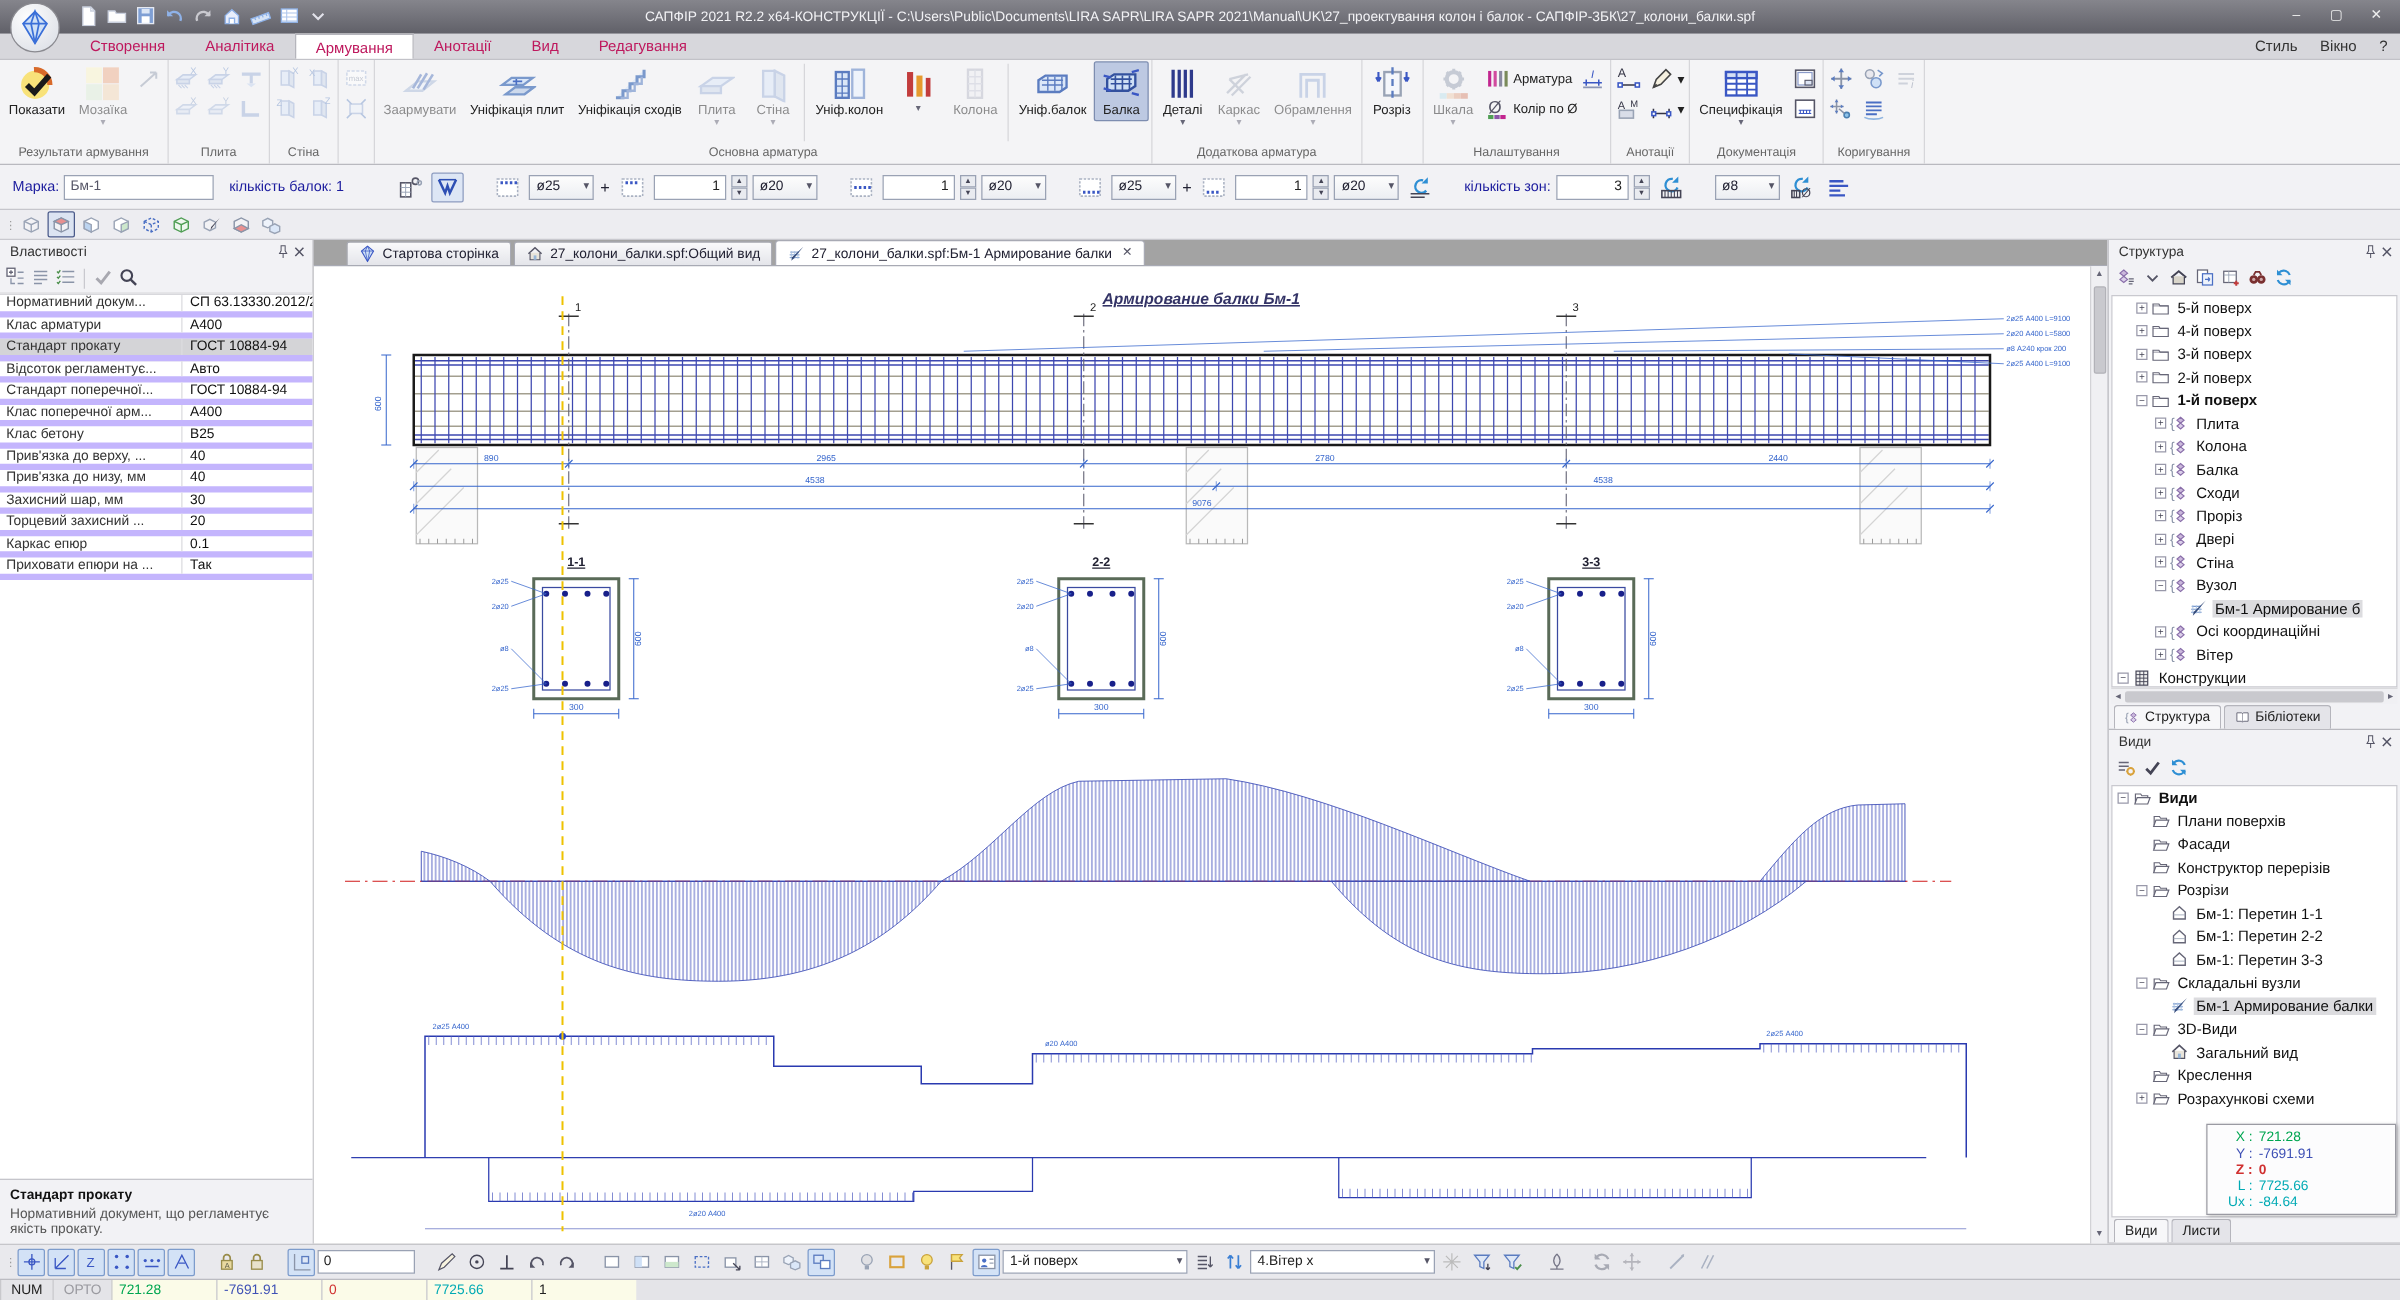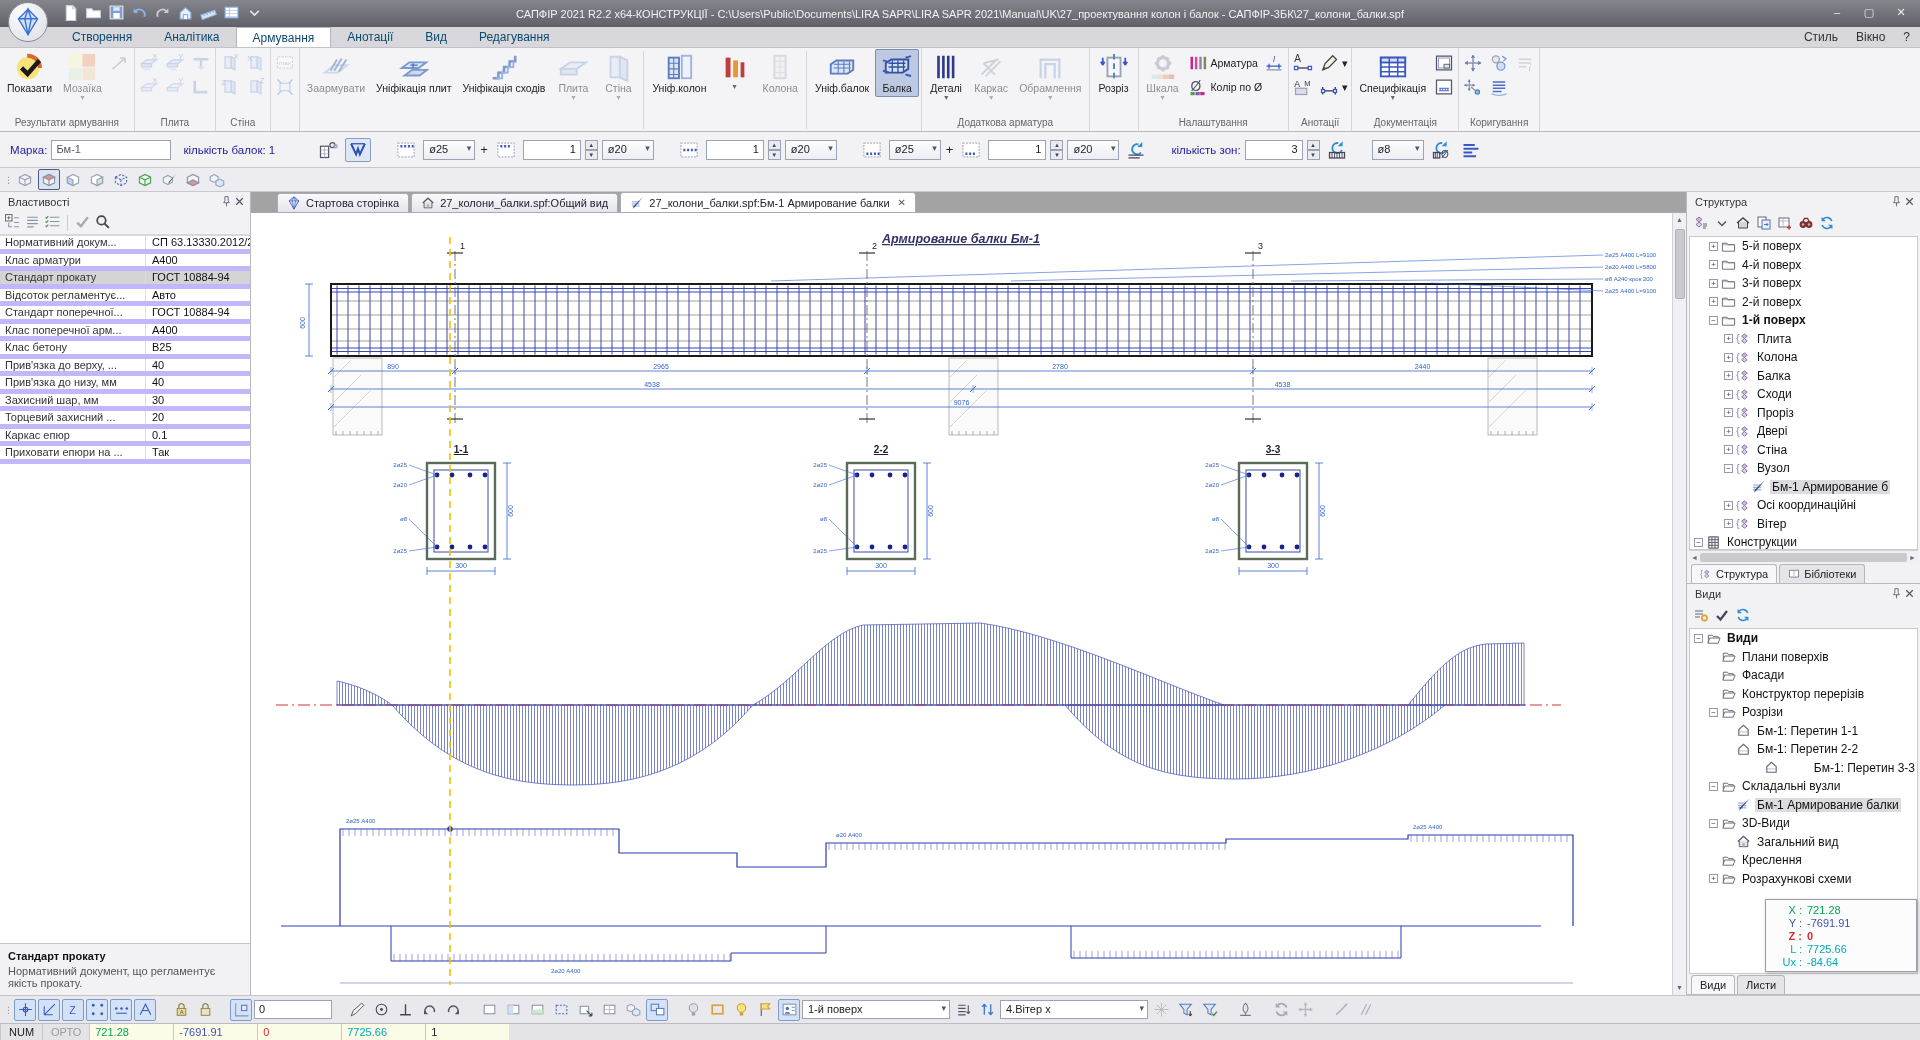--- a/index.html
+++ b/index.html
@@ -14,21 +14,21 @@
   .qat .ic{width:17px;height:17px}
   .win-title{position:absolute;left:50%;transform:translateX(-50%);color:#f2f2f5;font-size:11px;white-space:nowrap}
   .winbtns{position:absolute;right:4px;top:3px;display:flex;gap:2px}
   .winbtn{width:30px;height:19px;color:#eee;text-align:center;line-height:18px;font-size:11px}
   .logo{position:absolute;left:8px;top:2px;width:40px;height:40px;border-radius:50%;
     background:radial-gradient(circle at 35% 30%,#fdfdfd,#d8dce4);border:1px solid #8a8a90;z-index:30;
     display:flex;align-items:center;justify-content:center}
   
   .menubar{position:absolute;left:0;top:27px;width:1920px;height:21px;background:#d7d7dc;
     display:flex;align-items:stretch;padding-left:56px;border-bottom:1px solid #c2c2c8}
-  .mtab{padding:0 16px;line-height:21px;font-size:12px;color:#0c4a6e}
+  .mtab{padding:0 16px;line-height:21px;font-size:12px;color:#be185d}
   .mtab.active{background:#fff;border:1px solid #b5b5bc;border-bottom:none}
   .menu-right{position:absolute;right:10px;top:0;display:flex;gap:18px;line-height:21px;font-size:12px;color:#333}
   
   .ribbon{position:absolute;left:0;top:48px;width:1920px;height:84px;background:#f4f4f6;
     border-bottom:1px solid #b9b9bf;display:flex}
   .rgroup{display:flex;flex-direction:column;border-right:1px solid #d6d6da;padding:1px 2px 0 2px}
   .rbody{flex:1;display:flex;align-items:flex-start;gap:1px}
   .rlabel{height:16px;text-align:center;color:#666;font-size:10px;line-height:15px;white-space:nowrap;padding:0 6px}
   .rbtn{display:flex;flex-direction:column;align-items:center;width:auto;min-width:44px;
     padding:2px 4px;border:1px solid transparent;border-radius:2px}
@@ -501,20 +501,21 @@
           <span class="ic" style="width: 30px; height: 30px;">
             <svg viewBox="0 0 16 16">
               <path d="M2 6l3-2h9v5l-3 2H2z" fill="#cfe0f6" stroke="#33519e"></path>
               <path d="M3.5 6h9M3.5 8h9M5.5 4.5V11M8.5 4.5V11M11.5 4.5V11" stroke="#33519e" stroke-width=".7"></path>
               <path d="M.5 4.5l3 .8M.5 10l3 .8M12.5 3l3-.8M12.5 12l3 .8" stroke="#3a57c4"></path>
             </svg>
           </span>
           <div class="blbl">Балка</div>
         </div>
       </div>
+      <div class="rlabel">Основна арматура</div>
     </div>
     <div class="rgroup">
       <div class="rbody">
         <div class="rbtn">
           <span class="ic" style="width: 30px; height: 30px;">
             <svg viewBox="0 0 16 16">
               <path d="M4 2v12M6.6 2v12M9.2 2v12M11.8 2v12" stroke="#2e3a8c" stroke-width="1.4"></path>
             </svg>
           </span>
           <div class="blbl">Деталі</div>
@@ -2078,21 +2079,21 @@
           <div class="trow" style="padding-left: 34px;">
             <span class="expsp"></span>
             <span class="ic" style="width: 15px; height: 15px;">
               <svg viewBox="0 0 16 16">
                 <path d="M3 13V7l5-4.5L13 7v6z" fill="none" stroke="#667" stroke-width="1.2"></path>
                 <path d="M3 9.5h10" stroke="#99a3b5" stroke-width=".7"></path>
               </svg>
             </span>
             <span class="tlbl">Бм-1: Перетин 2-2</span>
           </div>
-          <div class="trow" style="padding-left: 34px; justify-content: space-between;">
+          <div class="trow" style="padding-left: 34px;">
             <span class="expsp"></span>
             <span class="ic" style="width: 15px; height: 15px;">
               <svg viewBox="0 0 16 16">
                 <path d="M3 13V7l5-4.5L13 7v6z" fill="none" stroke="#667" stroke-width="1.2"></path>
                 <path d="M3 9.5h10" stroke="#99a3b5" stroke-width=".7"></path>
               </svg>
             </span>
             <span class="tlbl">Бм-1: Перетин 3-3</span>
           </div>
           <div class="trow" style="padding-left: 19px;">

